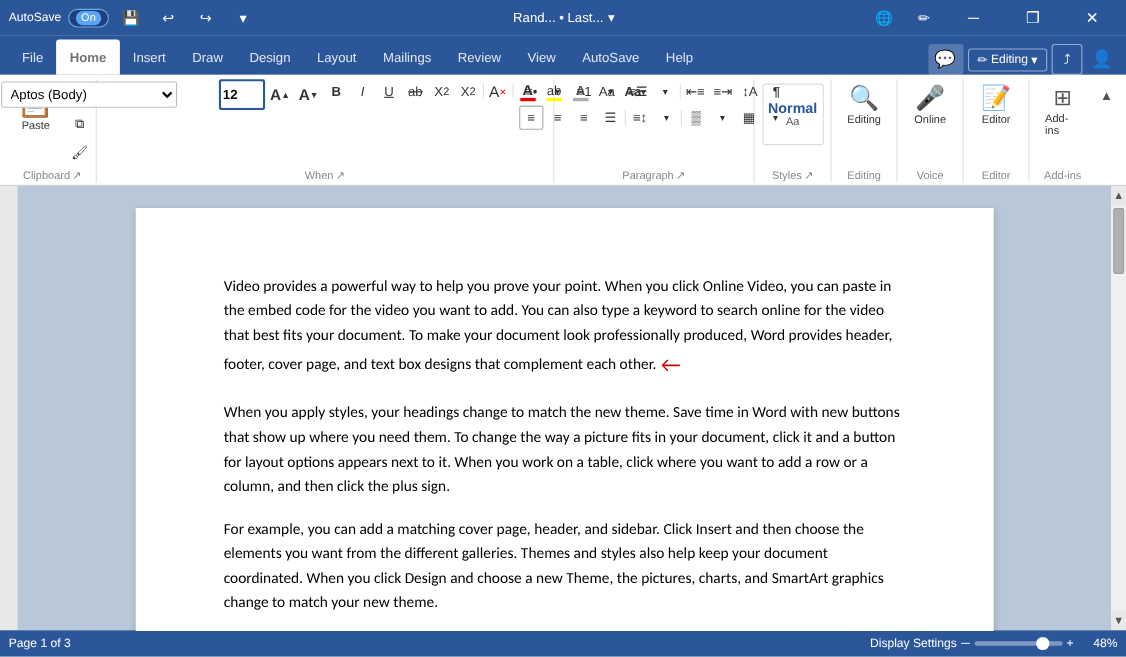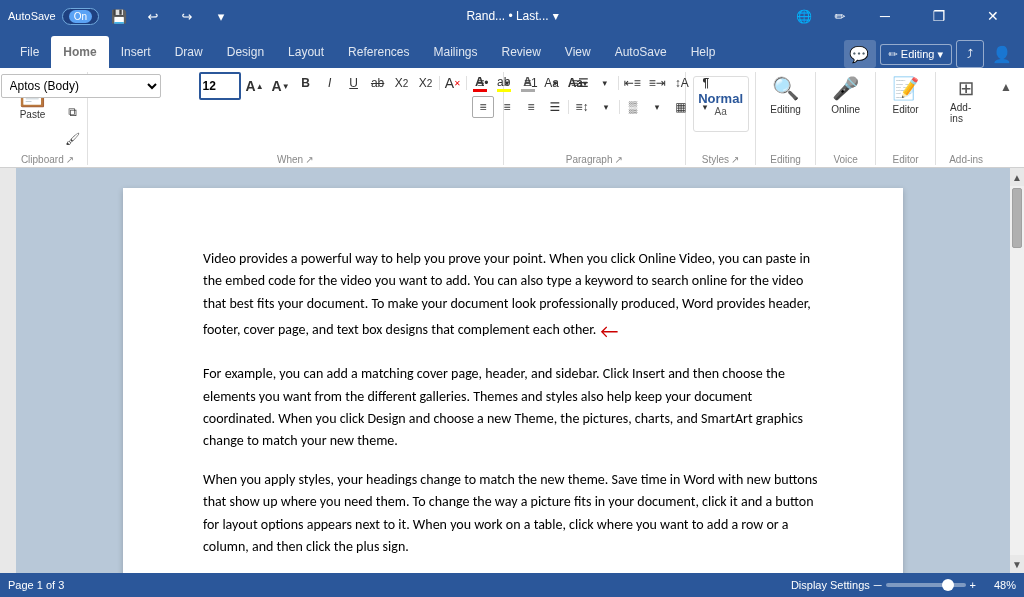--- a/index.html
+++ b/index.html
@@ -109,21 +109,20 @@
   </div>
 </div>
 
 <div class="ribbon-tabs">
   <div class="ribbon-tab">File</div>
   <div class="ribbon-tab active">Home</div>
   <div class="ribbon-tab">Insert</div>
   <div class="ribbon-tab">Draw</div>
   <div class="ribbon-tab">Design</div>
   <div class="ribbon-tab">Layout</div>
-  <div class="ribbon-tab">References</div>
   <div class="ribbon-tab">Mailings</div>
   <div class="ribbon-tab">Review</div>
   <div class="ribbon-tab">View</div>
   <div class="ribbon-tab">AutoSave</div>
   <div class="ribbon-tab">Help</div>
   <div class="ribbon-tab-right">
     <div class="icon-btn" style="font-size:16px; background: rgba(255,255,255,0.2); border-radius:3px; width:32px; height:28px;">💬</div>
     <div class="editing-btn">
       <span>✏</span>
       <span>Editing</span>
@@ -312,22 +311,22 @@
 
 <div class="main-area">
 
   <div class="sidebar-left"></div>
 
   <div class="document-area">
     <div class="page">
       <p>
         <span>Video provides a powerful way to help you prove your point. When you click Online Video, you can paste in the embed code for the video you want to add. You can also type a keyword to search online for the video that best fits your document. To make your document look professionally produced, Word provides header, footer, cover page, and text box designs that complement each other.</span><span class="red-arrow">←		</span>
       </p>
+      <p>When you apply styles, your headings change to match the new theme. Save time in Word with new buttons that show up where you need them. To change the way a picture fits in your document, click it and a button for layout options appears next to it. When you work on a table, click where you want to add a row or a column, and then click the plus sign.</p>
       <p>For example, you can add a matching cover page, header, and sidebar. Click Insert and then choose the elements you want from the different galleries. Themes and styles also help keep your document coordinated. When you click Design and choose a new Theme, the pictures, charts, and SmartArt graphics change to match your new theme.</p>
-      <p>When you apply styles, your headings change to match the new theme. Save time in Word with new buttons that show up where you need them. To change the way a picture fits in your document, click it and a button for layout options appears next to it. When you work on a table, click where you want to add a row or a column, and then click the plus sign.</p>
     </div>
   </div>
 
   <div class="scrollbar-right">
     <div class="scroll-arrow">▲</div>
     <div class="scroll-track">
       <div class="scroll-thumb"></div>
     </div>
     <div class="scroll-arrow">▼</div>
   </div>

